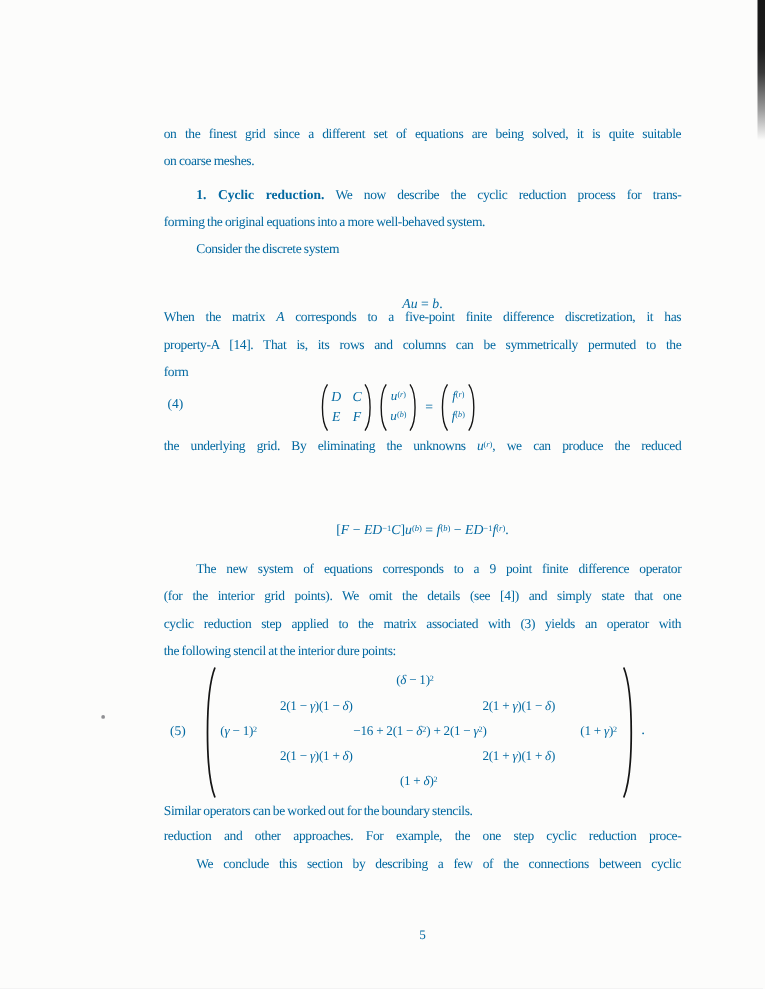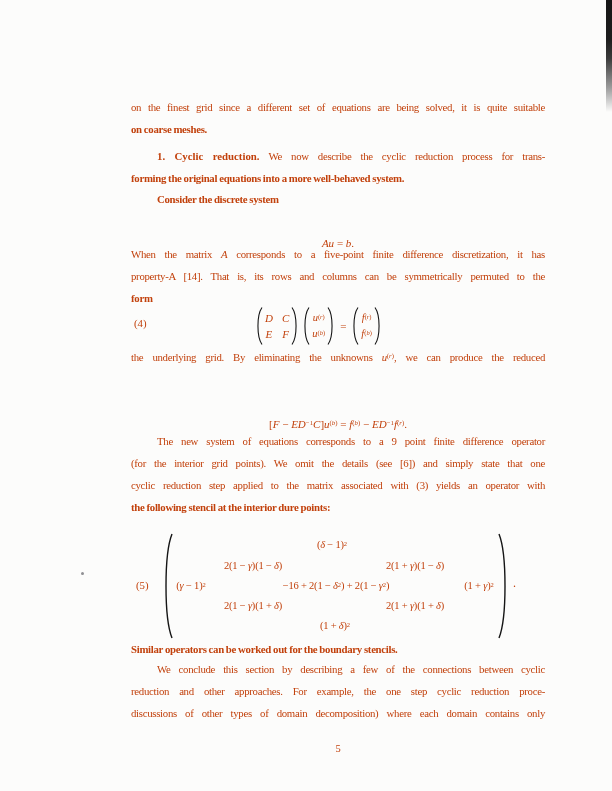--- a/index.html
+++ b/index.html
@@ -1,27 +1,27 @@
 <!DOCTYPE html>
 <html><head>
 <meta charset="utf-8">
 <style>
   html,body { margin:0; padding:0; background:#e8e8e8; }
   #page {
     position:relative; width:612px; height:791px; background:#fcfcfb;
-    font-family:"Liberation Serif","DejaVu Serif",serif; color:#c2410c;
+    font-family:"Liberation Serif","DejaVu Serif",serif; color:#0369a1;
     overflow:hidden; margin:0 auto;
   }
   .para { position:absolute; left:131px; width:414px; }
   .ln {
     font-size:10.8px; line-height:22px; letter-spacing:-0.3px; word-spacing:-0.4px;
     text-align:justify; white-space:normal;
   }
   .ln.j   { text-align-last:justify; }
-  .ln.end { text-align-last:left;font-weight:bold; }
+  .ln.end { text-align-last:left; }
   .ln.ind { padding-left:26px; }
   .ln b { letter-spacing:0; }
   sup { font-size:0.62em; vertical-align:0.38em; letter-spacing:0; line-height:0; }
   .eq { position:absolute; left:131px; width:414px; }
   .eqc { text-align:center; font-size:11px; line-height:22px; letter-spacing:0; }
   .eqlabel { position:absolute; font-size:10.8px; line-height:14px; }
   
   #eq4 { height:46px; }
   .g4 { position:absolute; left:124px; top:3px; height:40px; display:flex; align-items:center; }
   .mat2 {
@@ -122,23 +122,23 @@
   </div>
 
   <div class="para" style="top:346px">
     <div class="ln j">the underlying grid. By eliminating the unknowns <i>u</i><sup>(<i>r</i>)</sup>, we can produce the reduced</div>
   </div>
 
   <div class="eq" style="top:413px">
     <div class="eqc">[<i>F</i> − <i>ED</i><sup>−1</sup><i>C</i>]<i>u</i><sup>(<i>b</i>)</sup> = <i>f</i><sup>(<i>b</i>)</sup> − <i>ED</i><sup>−1</sup><i>f</i><sup>(<i>r</i>)</sup>.</div>
   </div>
 
-  <div class="para" style="top:430px">
+  <div class="para" style="top:444px">
     <div class="ln j ind">The new system of equations corresponds to a 9 point finite difference operator</div>
-    <div class="ln j">(for the interior grid points). We omit the details (see [6]) and simply state that one</div>
+    <div class="ln j">(for the interior grid points). We omit the details (see [4]) and simply state that one</div>
     <div class="ln j">cyclic reduction step applied to the matrix associated with (3) yields an operator with</div>
     <div class="ln end">the following stencil at the interior dure points:</div>
   </div>
 
   <div id="stencil">
     <span class="eqlabel">(5)</span>
     <svg style="position:absolute; left:0; top:2px" width="11" height="108" viewBox="0 0 11 108">
         <path d="M10 2 C 2 22 2 86 10 106" stroke="#151515" stroke-width="1.4" fill="none"></path>
       </svg>
     <svg style="position:absolute; left:336px; top:2px" width="11" height="108" viewBox="0 0 11 108">
@@ -154,20 +154,19 @@
     <span class="sentry" style="left:253px; top:69px">2(1 + <i>γ</i>)(1 + <i>δ</i>)</span>
     <span class="sentry" style="left:173px; top:89px">(1 + <i>δ</i>)<sup>2</sup></span>
     <span class="speriod">.</span>
   </div>
 
   <div class="para" style="top:638px">
     <div class="ln end">Similar operators can be worked out for the boundary stencils.</div>
   </div>
 
   <div class="para" style="top:658px">
+    <div class="ln j">reduction and other approaches. For example, the one step cyclic reduction proce-</div>
     <div class="ln j ind">We conclude this section by describing a few of the connections between cyclic</div>
-    <div class="ln j">reduction and other approaches. For example, the one step cyclic reduction proce-</div>
-    <div class="ln j">discussions of other types of domain decomposition) where each domain contains only</div>
   </div>
 
   <div id="pgnum">5</div>
 
 </div>
 
 </body></html>

